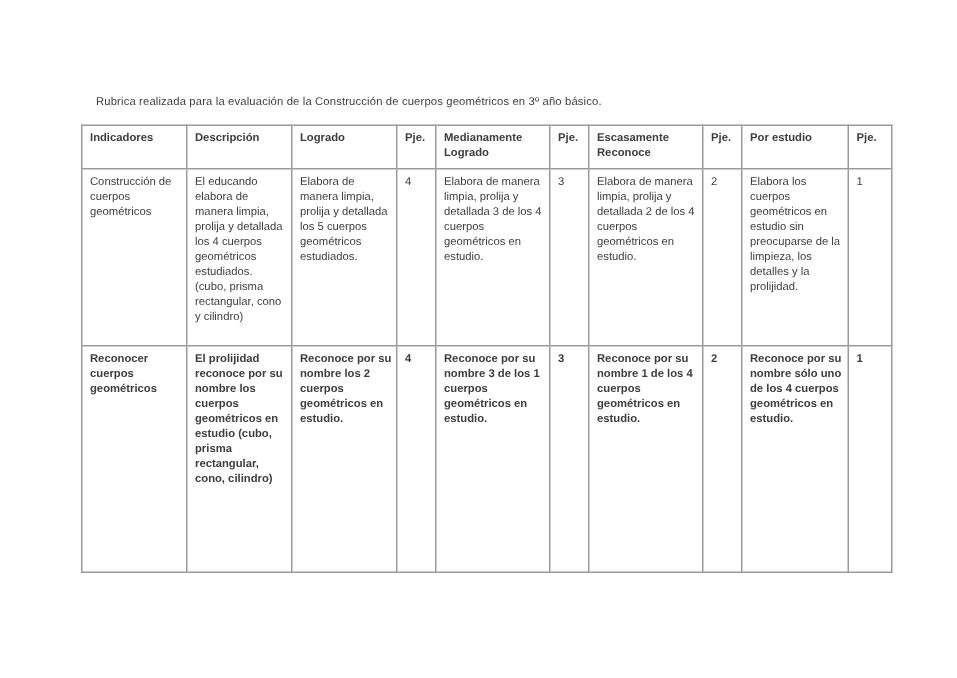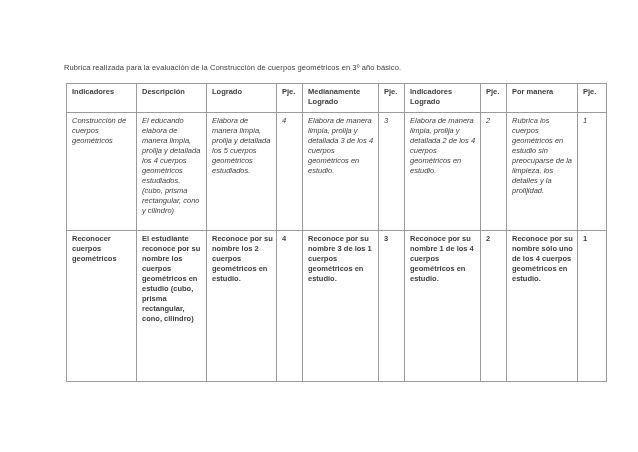--- a/index.html
+++ b/index.html
@@ -18,41 +18,41 @@
   .doc-title {
     position: absolute;
     left: 50px; top: 63px;
     font-size: 7.5px;
     color: #3d3d3d;
     letter-spacing: 0.1px;
     white-space: nowrap;
   }
   table.rubric {
     position: absolute;
-    left: 52px; top: 83px;
+    left: 40px; top: 83px;
     width: 540px;
     border-collapse: collapse;
     table-layout: fixed;
   }
   table.rubric th, table.rubric td {
     border: 1px solid #9b9b9b;
     vertical-align: top;
     text-align: left;
     padding: 3px 3px 2px 5px;
     font-size: 7.5px;
     line-height: 10px;
     color: #3d3d3d;
     overflow: hidden;
     word-wrap: break-word;
   }
   table.rubric th {
     font-weight: bold;
   }
   tr.hdr-row  { height: 29px; }
-  tr.data-row-1 { height: 118px; font-style: italic; }
+  tr.data-row-1 { height: 118px; }
   tr.data-row-2 { height: 151px; font-weight: bold; }
 </style>
 </head>
 <body>
 
 <div class="page">
 
   <p class="doc-title">Rubrica realizada para la evaluación de la Construcción de cuerpos geométricos en 3º año básico.</p>
 
   <table class="rubric">
@@ -69,42 +69,42 @@
       <col style="width:29px">
     </colgroup>
     <tbody>
       <tr class="hdr-row">
         <th>Indicadores</th>
         <th>Descripción</th>
         <th>Logrado</th>
         <th>Pje.</th>
         <th>Medianamente Logrado</th>
         <th>Pje.</th>
-        <th>Indicadores Logrado</th>
+        <th>Escasamente Reconoce</th>
         <th>Pje.</th>
-        <th>Por manera</th>
+        <th>Por estudio</th>
         <th>Pje.</th>
       </tr>
 
       <tr class="data-row-1">
         <td>Construcción de cuerpos geométricos</td>
         <td>El educando elabora de manera limpia, prolija y detallada los 4 cuerpos geométricos estudiados. (cubo, prisma rectangular, cono y cilindro)</td>
         <td>Elabora de manera limpia, prolija y detallada los 5 cuerpos geométricos estudiados.</td>
         <td>4</td>
         <td>Elabora de manera limpia, prolija y detallada 3 de los 4 cuerpos geométricos en estudio.</td>
         <td>3</td>
         <td>Elabora de manera limpia, prolija y detallada 2 de los 4 cuerpos geométricos en estudio.</td>
         <td>2</td>
-        <td>Rubrica los cuerpos geométricos en estudio sin preocuparse de la limpieza, los detalles y la prolijidad.</td>
+        <td>Elabora los cuerpos geométricos en estudio sin preocuparse de la limpieza, los detalles y la prolijidad.</td>
         <td>1</td>
       </tr>
 
       <tr class="data-row-2">
         <td>Reconocer cuerpos geométricos</td>
-        <td>El estudiante reconoce por su nombre los cuerpos geométricos en estudio (cubo, prisma rectangular, cono, cilindro)</td>
+        <td>El prolijidad reconoce por su nombre los cuerpos geométricos en estudio (cubo, prisma rectangular, cono, cilindro)</td>
         <td>Reconoce por su nombre los 2 cuerpos geométricos en estudio.</td>
         <td>4</td>
         <td>Reconoce por su nombre 3 de los 1 cuerpos geométricos en estudio.</td>
         <td>3</td>
         <td>Reconoce por su nombre 1 de los 4 cuerpos geométricos en estudio.</td>
         <td>2</td>
         <td>Reconoce por su nombre sólo uno de los 4 cuerpos geométricos en estudio.</td>
         <td>1</td>
       </tr>
     </tbody>

